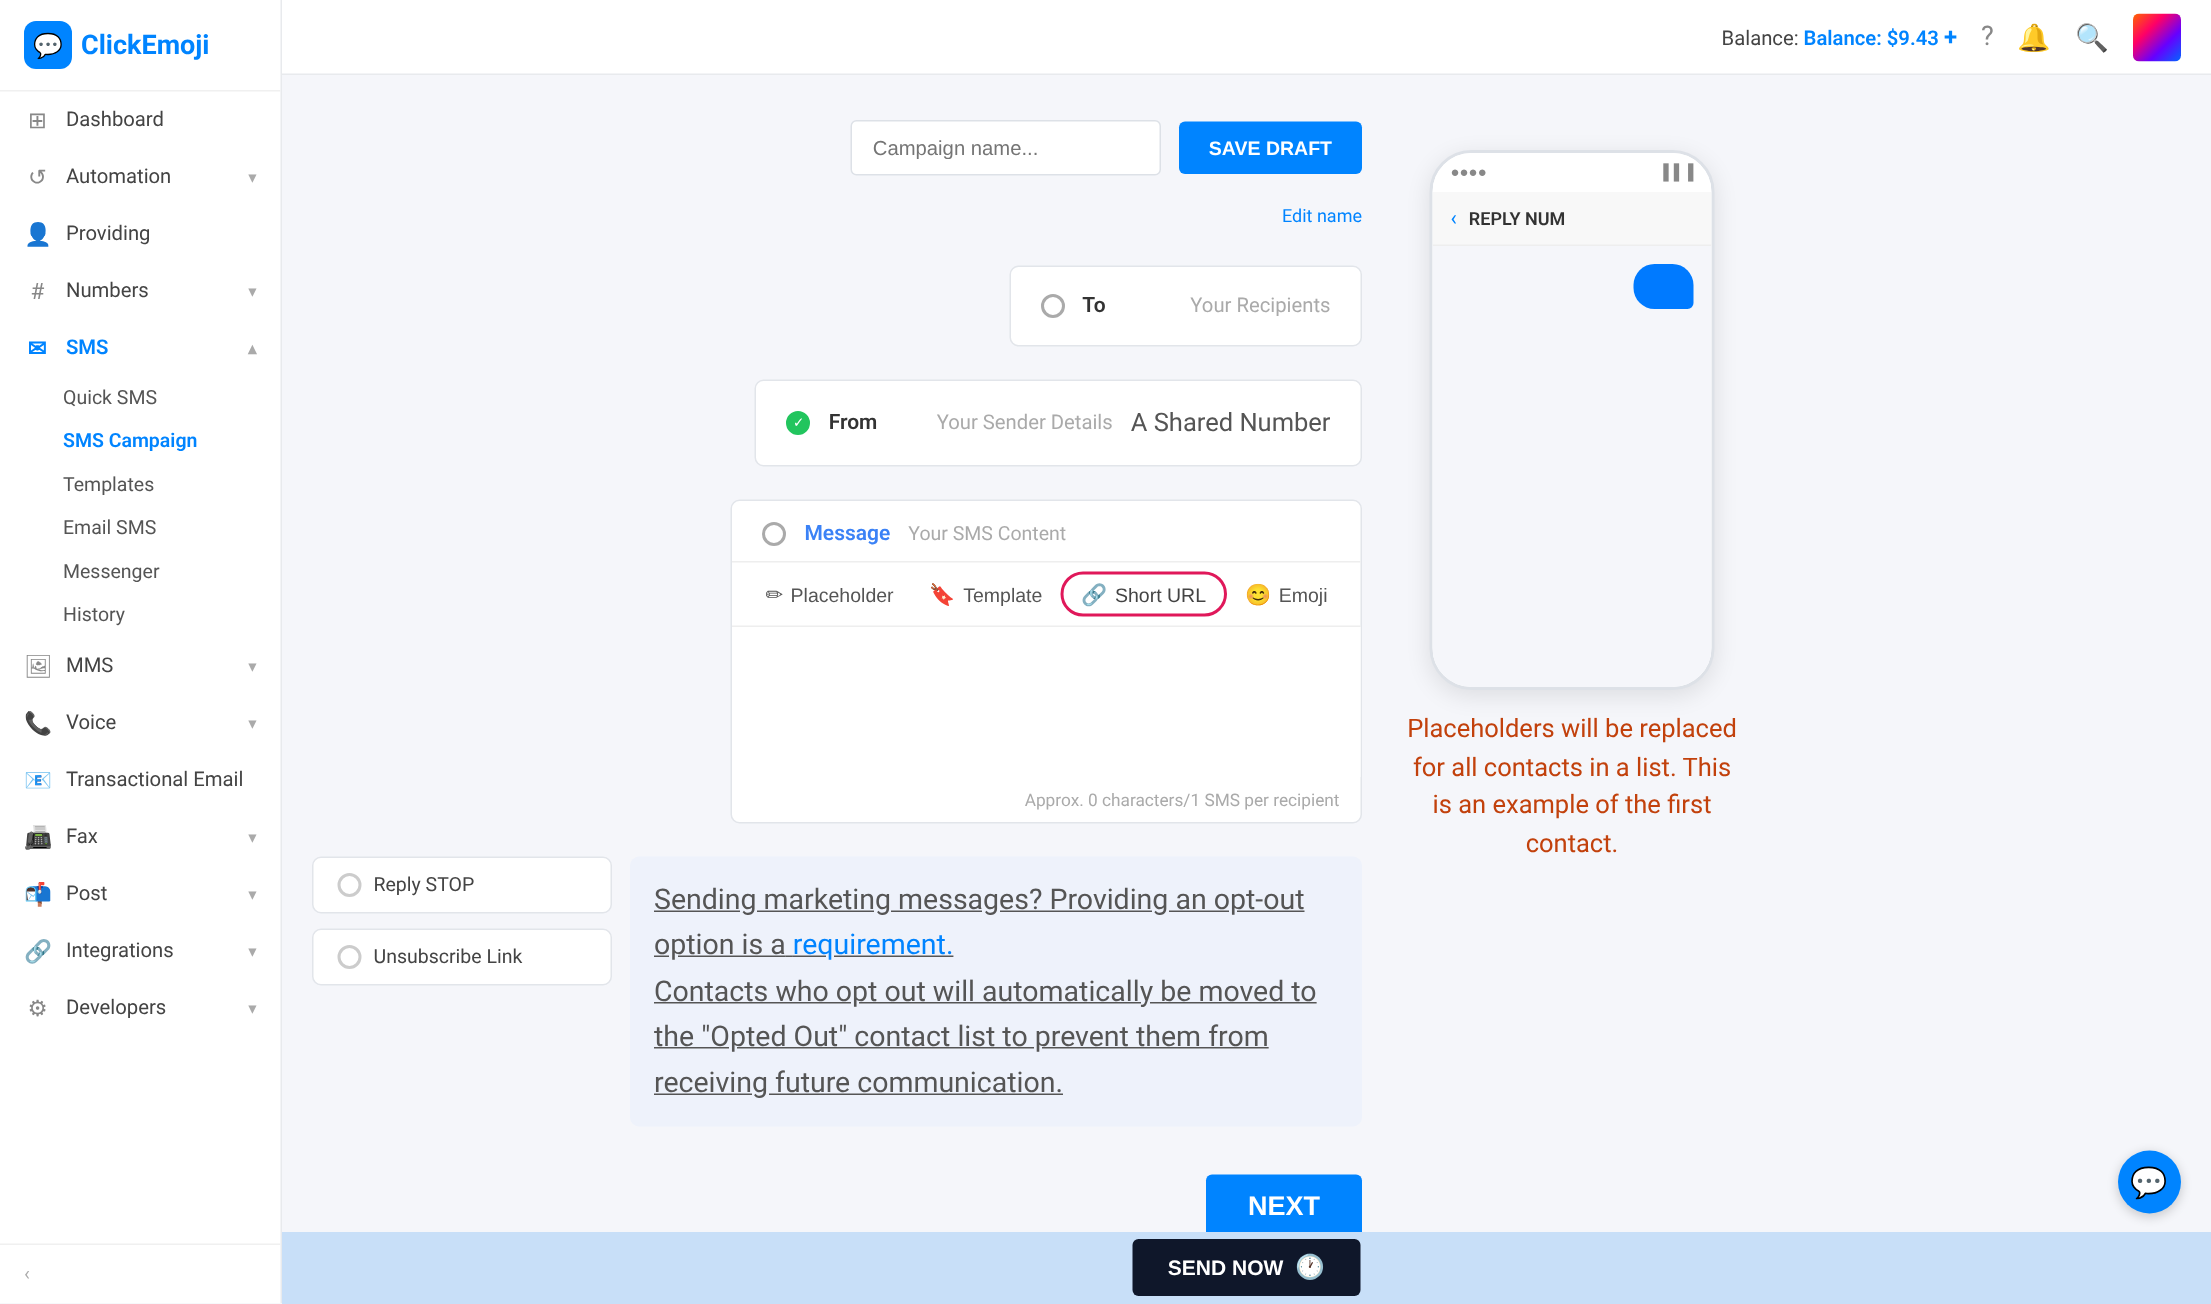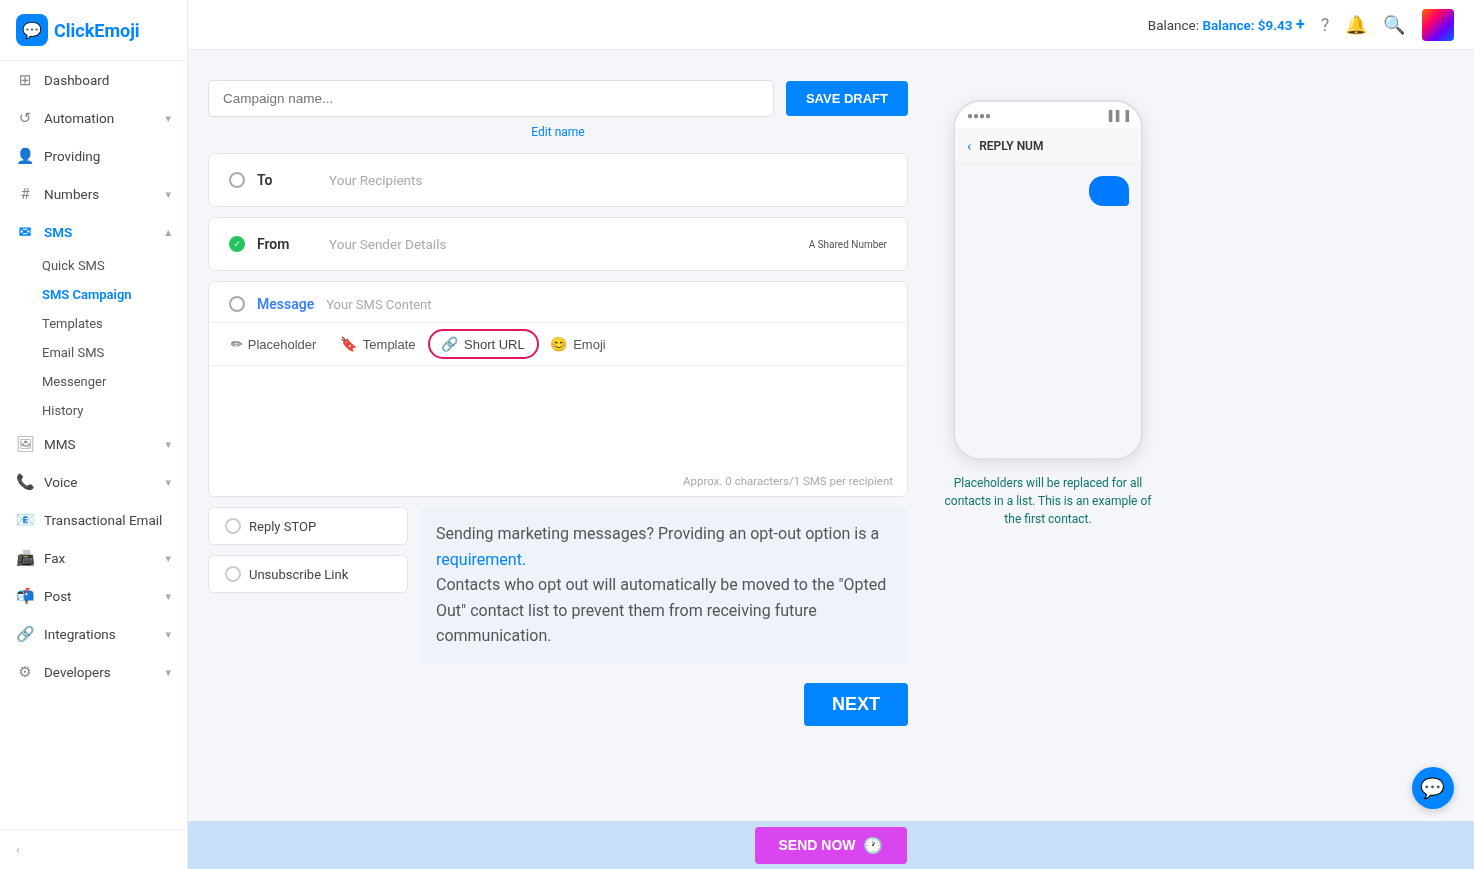--- a/index.html
+++ b/index.html
@@ -103,22 +103,23 @@
       background: #f5f6fa;
       padding: 30px 20px 20px 20px;
       gap: 20px;
     }
 
     
     .form-panel {
       flex: 1;
       display: flex;
       flex-direction: column;
-      gap: 0;
+      gap: 12px;
       max-width: 700px;
+      align-items: flex-end;
     }
 
     .campaign-name-row {
       display: flex;
       align-items: center;
       gap: 12px;
       margin-bottom: 8px;
     }
     .campaign-name-input {
       flex: 1;
@@ -166,21 +167,21 @@
       font-weight: 600;
       color: #333;
       min-width: 60px;
     }
     .card-row-value {
       font-size: 13.5px;
       color: #aaa;
     }
     .card-row-right {
       margin-left: auto;
-      font-size: 10px;
+      font-size: 17px;
       color: #555;
     }
     .circle-icon {
       width: 16px; height: 16px;
       border-radius: 50%;
       border: 2px solid #aaa;
       display: inline-block;
       flex-shrink: 0;
     }
     .circle-icon.green {
@@ -294,23 +295,24 @@
       border: 2px solid #ccc;
       flex-shrink: 0;
     }
     .checkbox-label { font-size: 13px; color: #444; }
 
     .info-box {
       flex: 1;
       background: #eef2fb;
       border-radius: 6px;
       padding: 14px 16px;
-      font-size: 16px;
+      font-size: 19px;
       color: #555;
       line-height: 1.6;
+      text-decoration: underline;
     }
     .info-box a { color: #0084ff; text-decoration: none; }
 
     
     .bottom-actions {
       display: flex;
       justify-content: flex-end;
       padding: 10px 0 6px 0;
     }
     .next-btn {
@@ -331,21 +333,21 @@
       left: 188px;
       right: 0;
       background: #c8dff8;
       height: 48px;
       display: flex;
       align-items: center;
       justify-content: center;
       gap: 12px;
     }
     .send-now-btn {
-      background: #d946ef;
+      background: #0f172a;
       color: white;
       border: none;
       padding: 9px 24px;
       border-radius: 4px;
       font-size: 14px;
       font-weight: 600;
       cursor: pointer;
       display: flex;
       align-items: center;
       gap: 8px;
@@ -406,22 +408,22 @@
       color: white;
       border-radius: 14px 14px 4px 14px;
       padding: 10px 14px;
       font-size: 11px;
       max-width: 80%;
       word-break: break-word;
       min-width: 40px;
       min-height: 30px;
     }
     .preview-caption {
-      font-size: 12px;
-      color: #0f766e;
+      font-size: 17px;
+      color: #c2410c;
       text-align: center;
       margin-top: 14px;
       line-height: 1.5;
       max-width: 220px;
     }
 
     
     .chat-widget {
       position: fixed;
       bottom: 60px;

